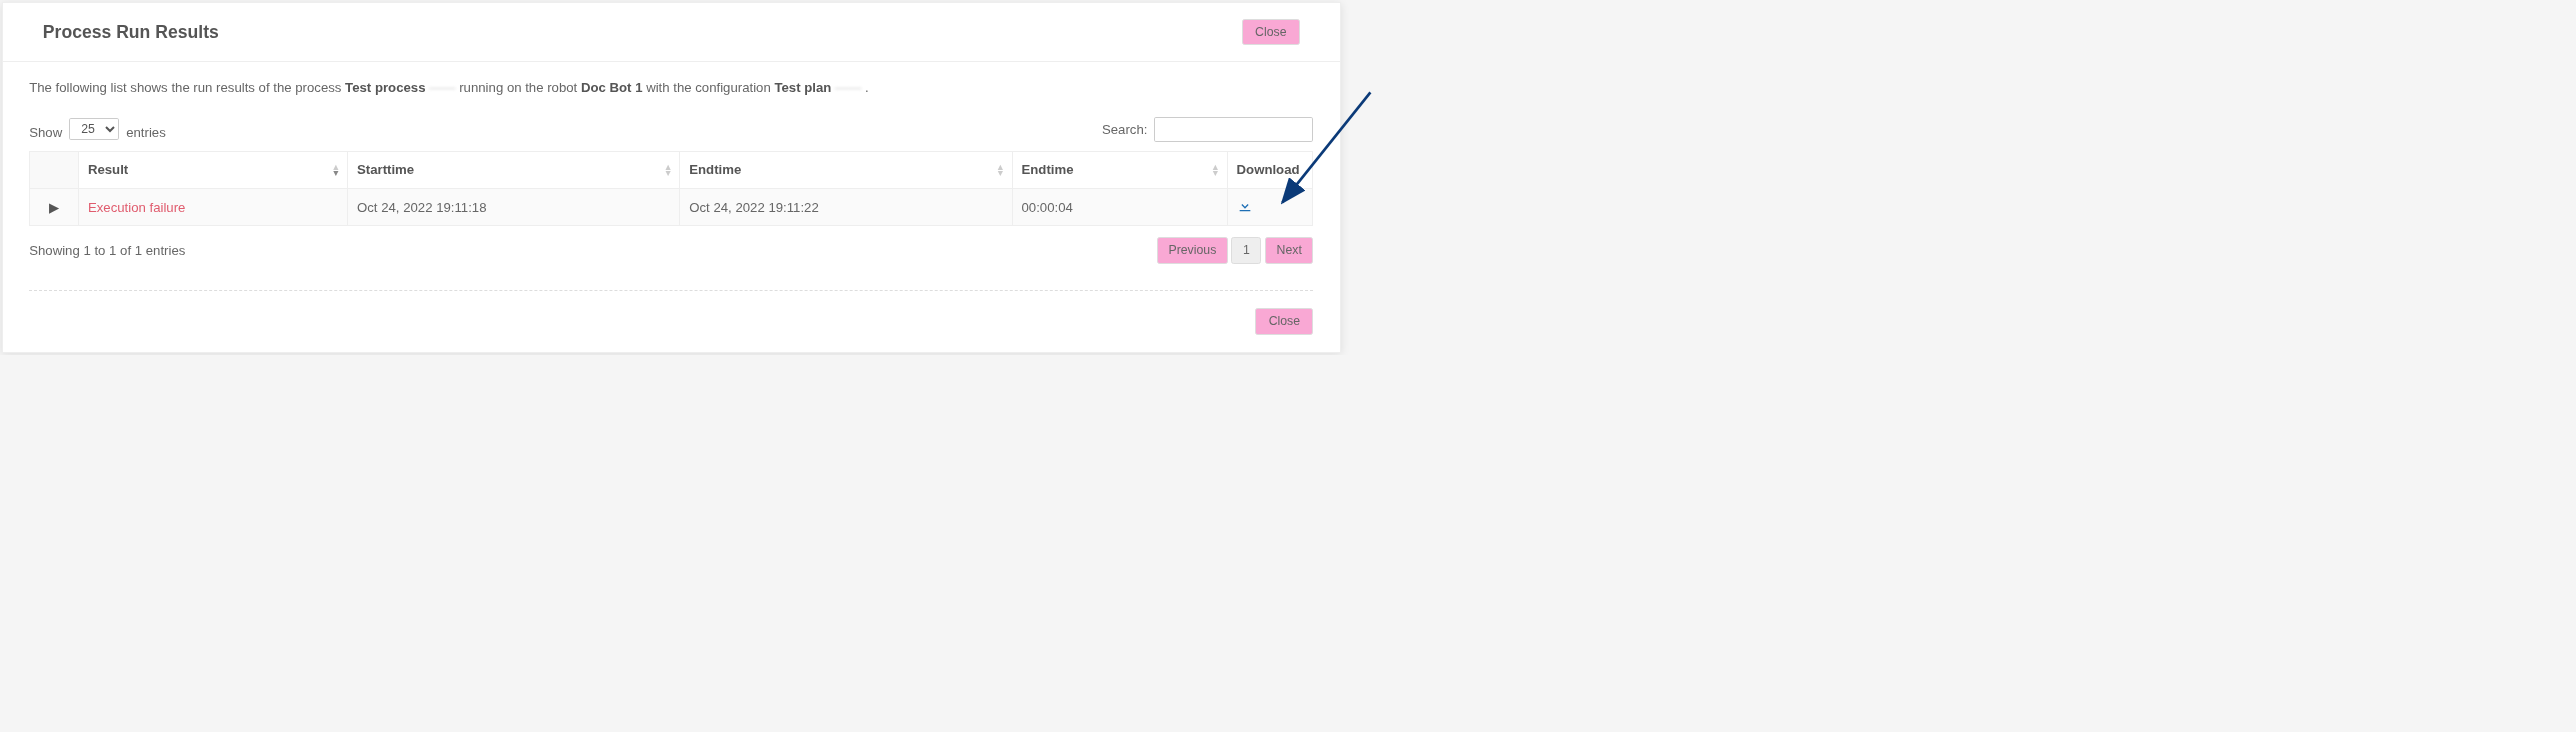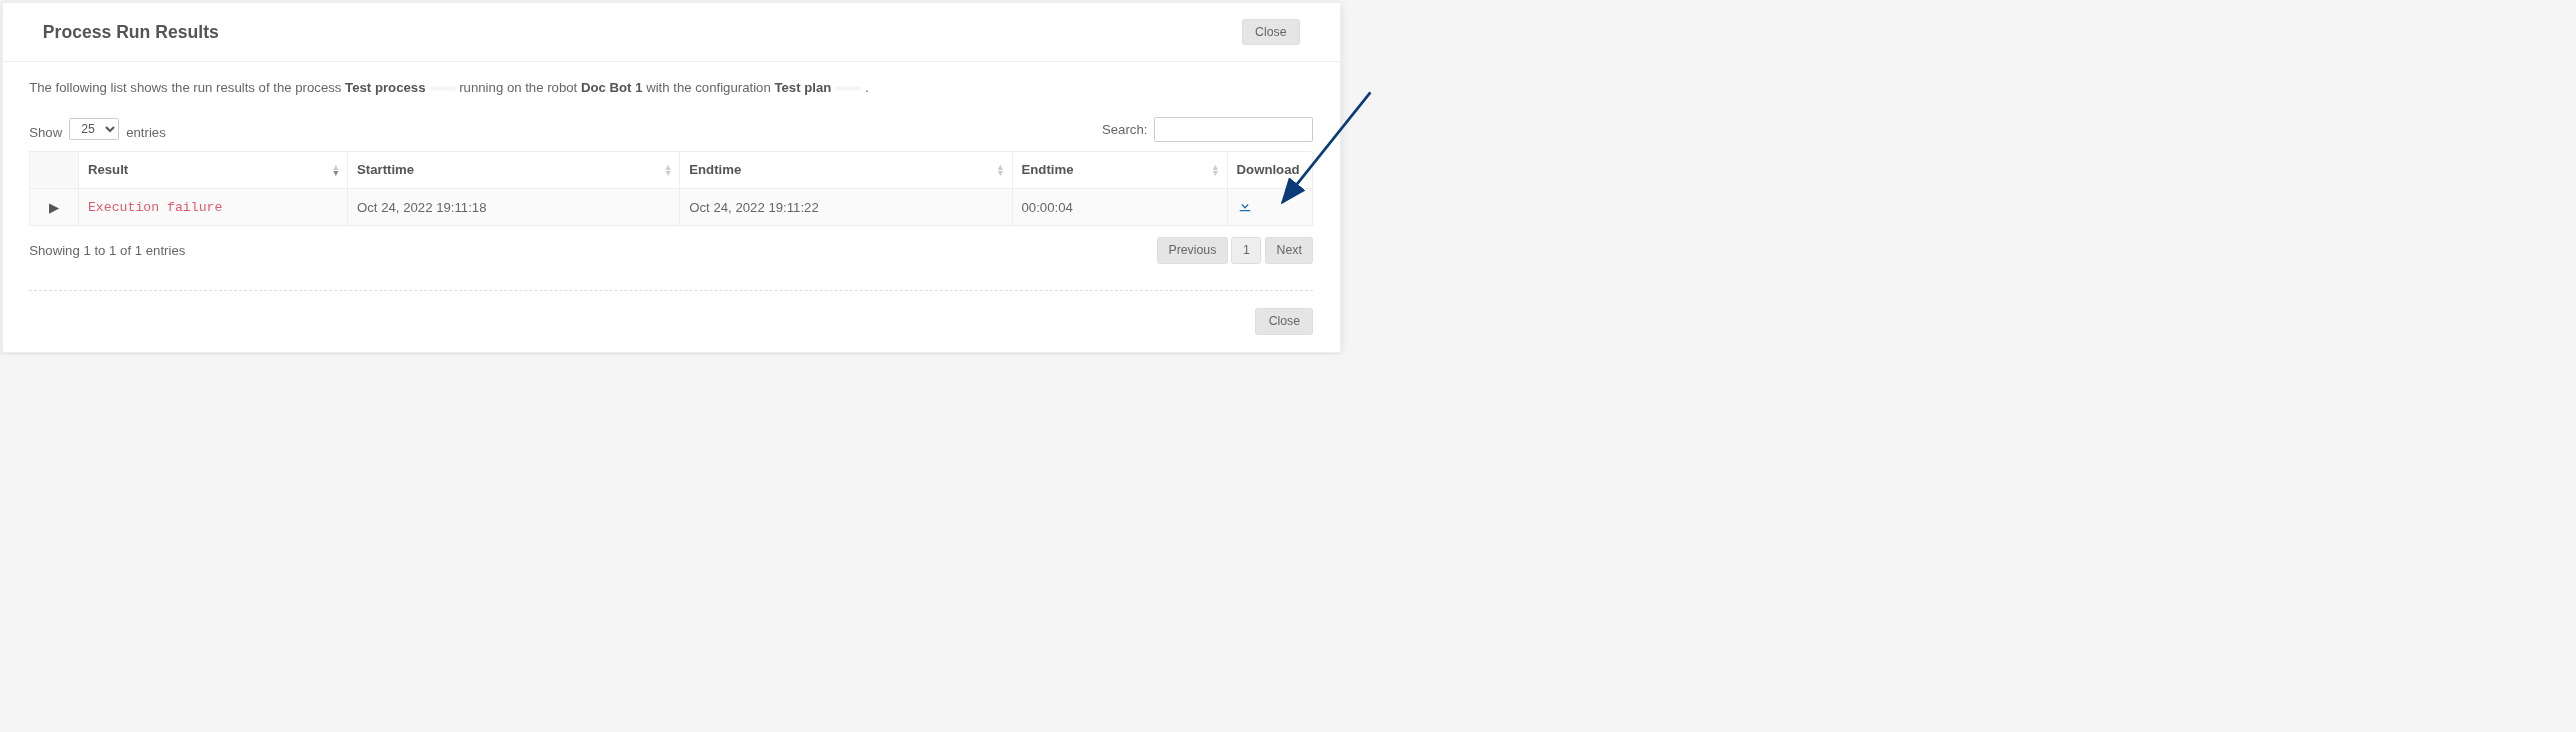--- a/index.html
+++ b/index.html
@@ -30,21 +30,21 @@
     font-size: 17.6px;
     font-weight: 700;
     color: #555;
     margin: 0;
   }
   .btn {
     display: inline-block;
     padding: 5.3px 12.3px;
     border: 0.9px solid #ddd;
     border-radius: 2.6px;
-    background: #e5e5e5;
+    background: #f9a8d4;
     color: #666;
     font-size: 12.3px;
     cursor: pointer;
   }
   .modal-body {
     padding: 17.6px 26.4px 17.6px 26.4px;
   }
   .intro {
     margin: 0 0 22px 0;
     color: #666;
@@ -109,21 +109,21 @@
     top:50%;
     transform:translateY(-50%);
     display:flex;
     flex-direction:column;
     line-height:6.2px;
     font-size:8.8px;
     color:#ccc;
   }
   .sort-icons .up.active,
   .sort-icons .down.active { color:#888; }
-  .result-fail { color:#e05c6e;font-family:Liberation Mono, monospace; }
+  .result-fail { color:#e05c6e; }
   .download-cell { text-align:left; }
   .download-icon svg { width:16px; height:16px; fill:#1e6fb5; }
   .bottom-row {
     display:flex;
     justify-content:space-between;
     align-items:center;
     margin-bottom:26px;
   }
   .info-text { color:#666; font-size:13.2px; }
   .paginate { display:flex; gap:3.5px; }

